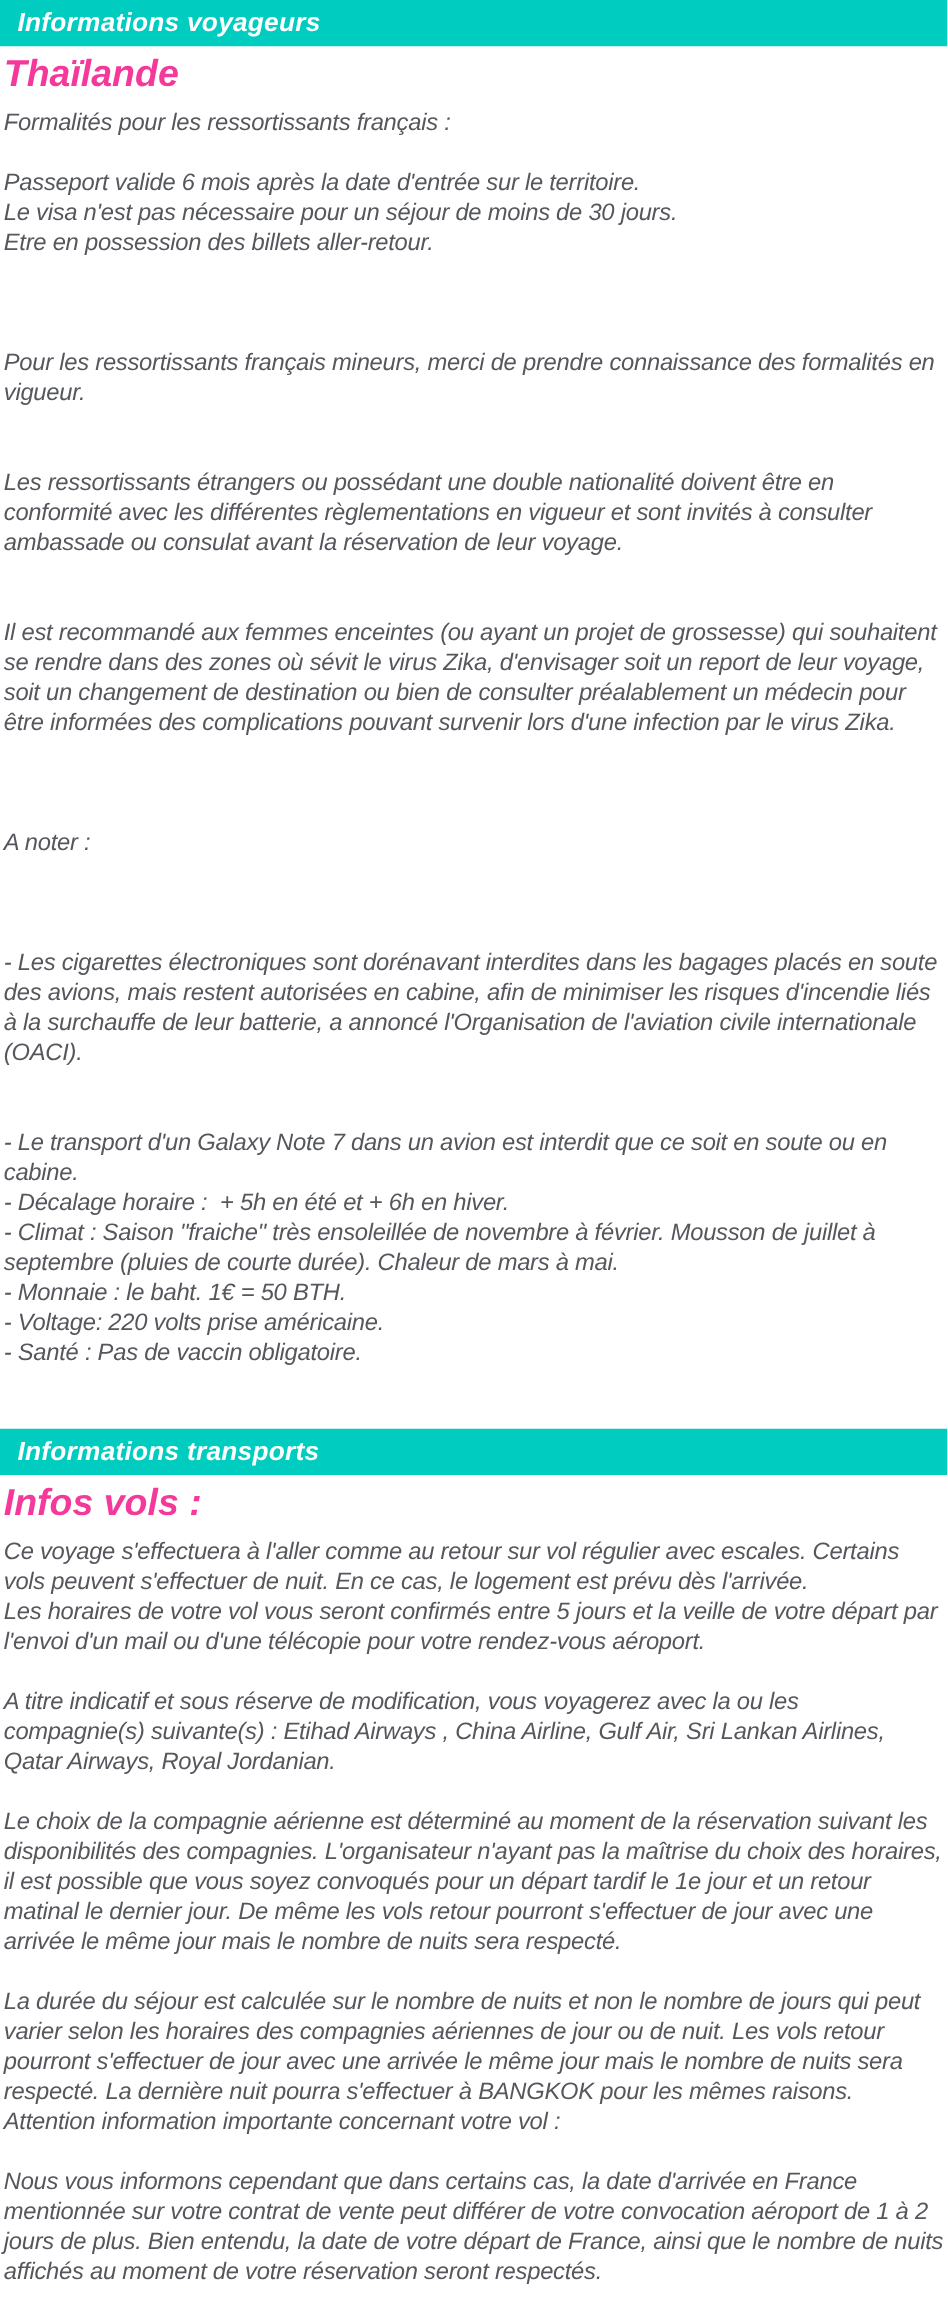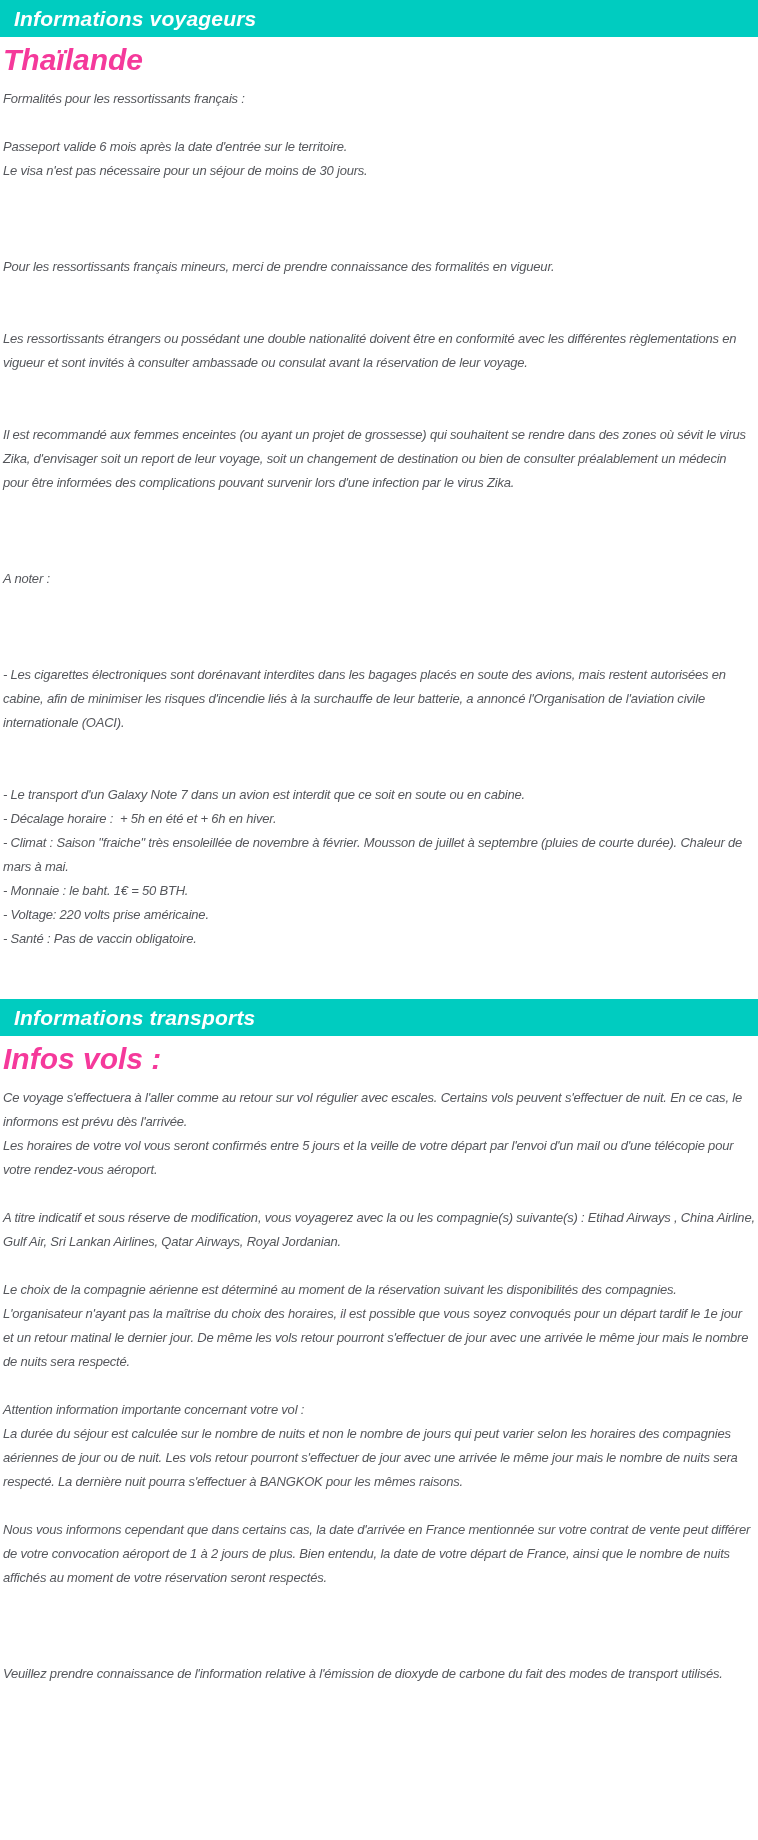--- a/index.html
+++ b/index.html
@@ -39,39 +39,40 @@
     color:var(--heading);
     font-size:30px;
     font-weight:700;
     line-height:30px;
     margin:8px 0 12px;
     padding:0 3px;
   }
   p.line{
     margin:0;
     padding:0 3px;
-    font-size:13px;
+    font-size:19px;
     letter-spacing:-0.2px;
     line-height:24px;
     min-height:24px;
     white-space:pre-wrap;
   }
 </style>
 </head>
 <body>
 
 <div class="doc" id="doc">
     <div class="banner">
       <span class="banner-title">Informations voyageurs</span>
     </div>
     <h2 class="subheading">Thaïlande</h2>
     <p class="line">Formalités pour les ressortissants français :</p>
     <p class="line"></p>
     <p class="line">Passeport valide 6 mois après la date d'entrée sur le territoire.</p>
     <p class="line">Le visa n'est pas nécessaire pour un séjour de moins de 30 jours.</p>
+    <p class="line">Etre en possession des billets aller-retour.</p>
     <p class="line"></p>
     <p class="line"></p>
     <p class="line"></p>
     <p class="line">Pour les ressortissants français mineurs, merci de prendre connaissance des formalités en vigueur.</p>
     <p class="line"></p>
     <p class="line"></p>
     <p class="line">Les ressortissants étrangers ou possédant une double nationalité doivent être en conformité avec les différentes règlementations en vigueur et sont invités à consulter ambassade ou consulat avant la réservation de leur voyage.</p>
     <p class="line"></p>
     <p class="line"></p>
     <p class="line">Il est recommandé aux femmes enceintes (ou ayant un projet de grossesse) qui souhaitent se rendre dans des zones où sévit le virus Zika, d'envisager soit un report de leur voyage, soit un changement de destination ou bien de consulter préalablement un médecin pour être informées des complications pouvant survenir lors d'une infection par le virus Zika.</p>
@@ -90,28 +91,28 @@
     <p class="line">- Climat : Saison "fraiche" très ensoleillée de novembre à février. Mousson de juillet à septembre (pluies de courte durée). Chaleur de mars à mai.</p>
     <p class="line">- Monnaie : le baht. 1€ = 50 BTH.</p>
     <p class="line">- Voltage: 220 volts prise américaine.</p>
     <p class="line">- Santé : Pas de vaccin obligatoire.</p>
     <p class="line"></p>
     <p class="line"></p>
     <div class="banner">
       <span class="banner-title">Informations transports</span>
     </div>
     <h2 class="subheading">Infos vols :</h2>
-    <p class="line">Ce voyage s'effectuera à l'aller comme au retour sur vol régulier avec escales. Certains vols peuvent s'effectuer de nuit. En ce cas, le informons est prévu dès l'arrivée.</p>
+    <p class="line">Ce voyage s'effectuera à l'aller comme au retour sur vol régulier avec escales. Certains vols peuvent s'effectuer de nuit. En ce cas, le logement est prévu dès l'arrivée.</p>
     <p class="line">Les horaires de votre vol vous seront confirmés entre 5 jours et la veille de votre départ par l'envoi d'un mail ou d'une télécopie pour votre rendez-vous aéroport.</p>
     <p class="line"></p>
     <p class="line">A titre indicatif et sous réserve de modification, vous voyagerez avec la ou les compagnie(s) suivante(s) : Etihad Airways , China Airline, Gulf Air, Sri Lankan Airlines, Qatar Airways, Royal Jordanian.</p>
     <p class="line"></p>
     <p class="line">Le choix de la compagnie aérienne est déterminé au moment de la réservation suivant les disponibilités des compagnies. L'organisateur n'ayant pas la maîtrise du choix des horaires, il est possible que vous soyez convoqués pour un départ tardif le 1e jour et un retour matinal le dernier jour. De même les vols retour pourront s'effectuer de jour avec une arrivée le même jour mais le nombre de nuits sera respecté.</p>
     <p class="line"></p>
+    <p class="line">La durée du séjour est calculée sur le nombre de nuits et non le nombre de jours qui peut varier selon les horaires des compagnies aériennes de jour ou de nuit. Les vols retour pourront s'effectuer de jour avec une arrivée le même jour mais le nombre de nuits sera respecté. La dernière nuit pourra s'effectuer à BANGKOK pour les mêmes raisons.</p>
     <p class="line">Attention information importante concernant votre vol :</p>
-    <p class="line">La durée du séjour est calculée sur le nombre de nuits et non le nombre de jours qui peut varier selon les horaires des compagnies aériennes de jour ou de nuit. Les vols retour pourront s'effectuer de jour avec une arrivée le même jour mais le nombre de nuits sera respecté. La dernière nuit pourra s'effectuer à BANGKOK pour les mêmes raisons.</p>
     <p class="line"></p>
     <p class="line">Nous vous informons cependant que dans certains cas, la date d'arrivée en France mentionnée sur votre contrat de vente peut différer de votre convocation aéroport de 1 à 2 jours de plus. Bien entendu, la date de votre départ de France, ainsi que le nombre de nuits affichés au moment de votre réservation seront respectés.</p>
     <p class="line"></p>
     <p class="line"></p>
     <p class="line"></p>
     <p class="line">Veuillez prendre connaissance de l'information relative à l'émission de dioxyde de carbone du fait des modes de transport utilisés.</p>
   </div>
 
 </body></html>

